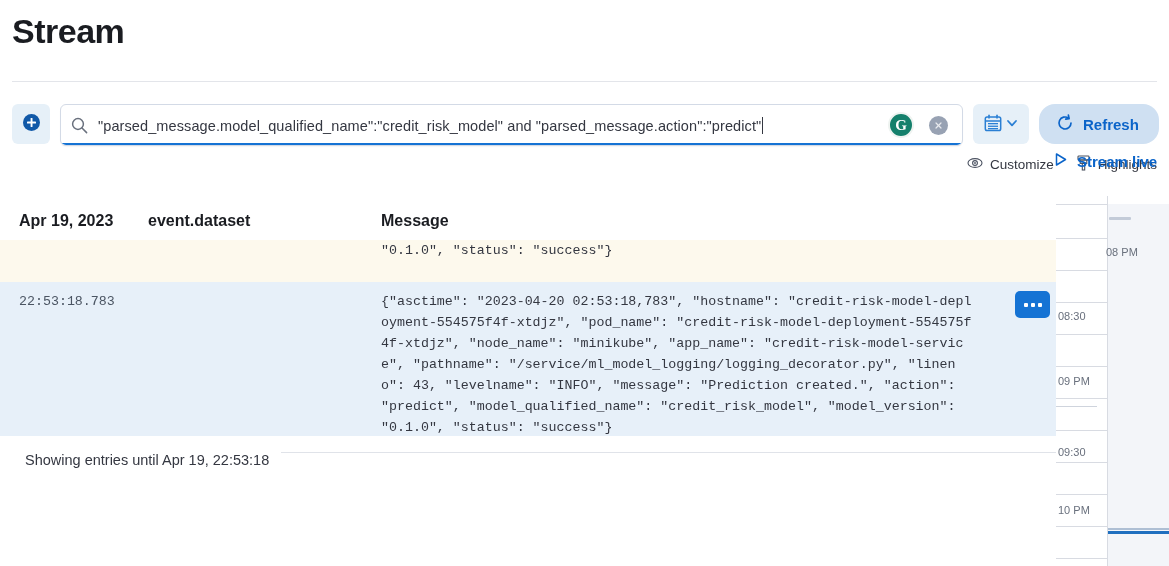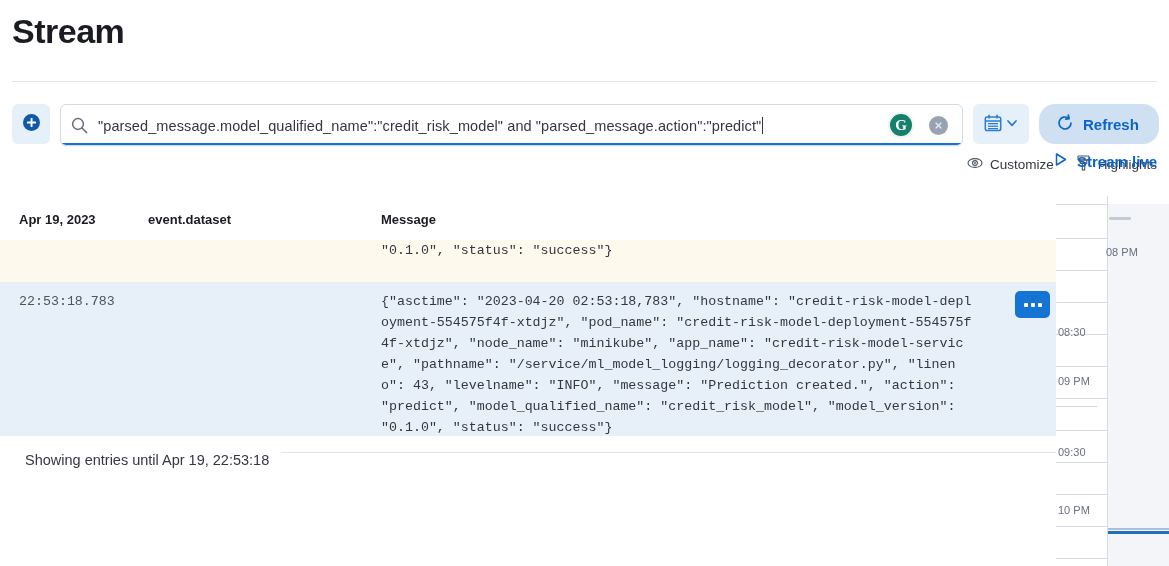--- a/index.html
+++ b/index.html
@@ -105,21 +105,21 @@
     position: absolute; right: 0px; top: -3px;
     display: flex; align-items: center; gap: 9px;
     color: #0b64c9; font-size: 15px; font-weight: bold; cursor: pointer;
   }
 
   
   .table-head {
     position: absolute; left: 0px; top: 212px; width: 1056px; height: 28px;
   }
   .th {
-    position: absolute; font-size: 13px; font-weight: bold; color: #1a1c21;
+    position: absolute; font-size: 16px; font-weight: bold; color: #1a1c21;
     top: 0;
   }
   .th-date { left: 19px; }
   .th-dataset { left: 148px; }
   .th-message { left: 381px; }
 
   .rows {
     position: absolute; left: 0; top: 240px; width: 1056px; height: 196px;
     overflow: hidden;
   }
@@ -359,21 +359,21 @@
         <div class="tl-tick" style="top: 106px;"></div>
         <div class="tl-tick" style="top: 138px;"></div>
         <div class="tl-tick" style="top: 170px;"></div>
         <div class="tl-tick" style="top: 202px;"></div>
         <div class="tl-tick" style="top: 234px;"></div>
         <div class="tl-tick" style="top: 266px;"></div>
         <div class="tl-tick" style="top: 298px;"></div>
         <div class="tl-tick" style="top: 330px;"></div>
         <div class="tl-tick" style="top: 362px;"></div>
         <div class="tl-label" style="top: 56px; margin-left: 48px;">08 PM</div>
-        <div class="tl-label" style="top: 136px;">08:30</div>
+        <div class="tl-label" style="top: 120px;">08:30</div>
         <div class="tl-label" style="top: 185px;">09 PM</div>
         <div class="tl-label" style="top: 256px;">09:30</div>
         <div class="tl-label" style="top: 314px;">10 PM</div>
       </div>
     <div class="sel-line"></div>
     <div class="tl-marker-top"></div>
     <div class="tl-marker-bottom2"></div>
     <div class="tl-marker-bottom"></div>
   </div>
 

